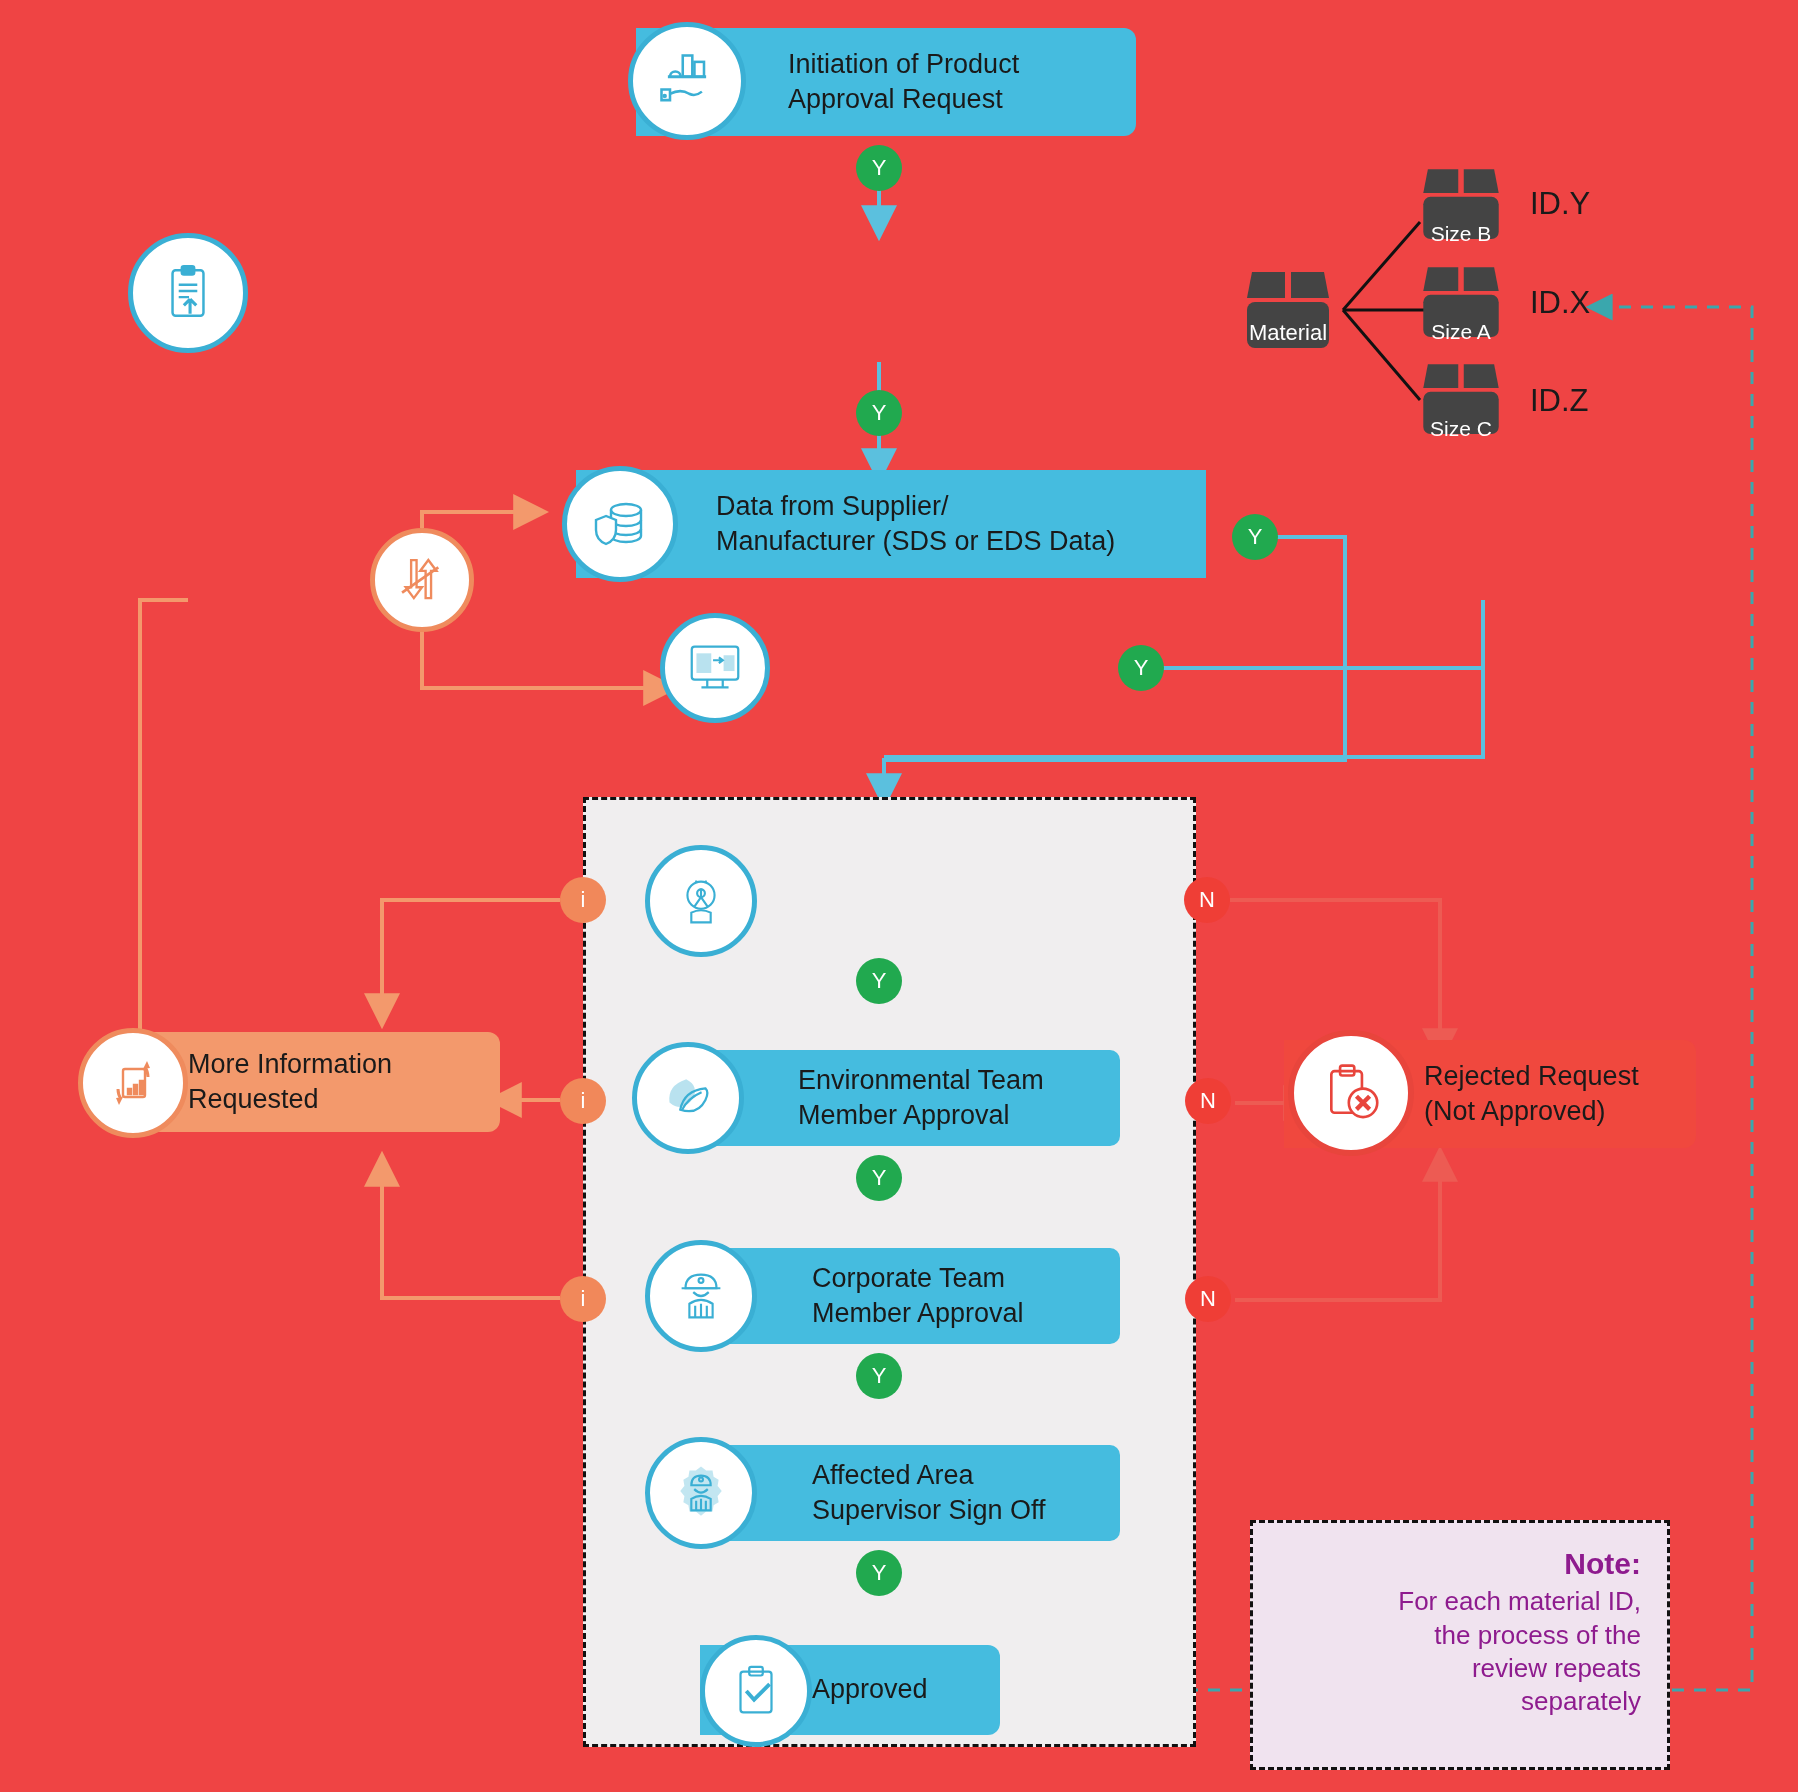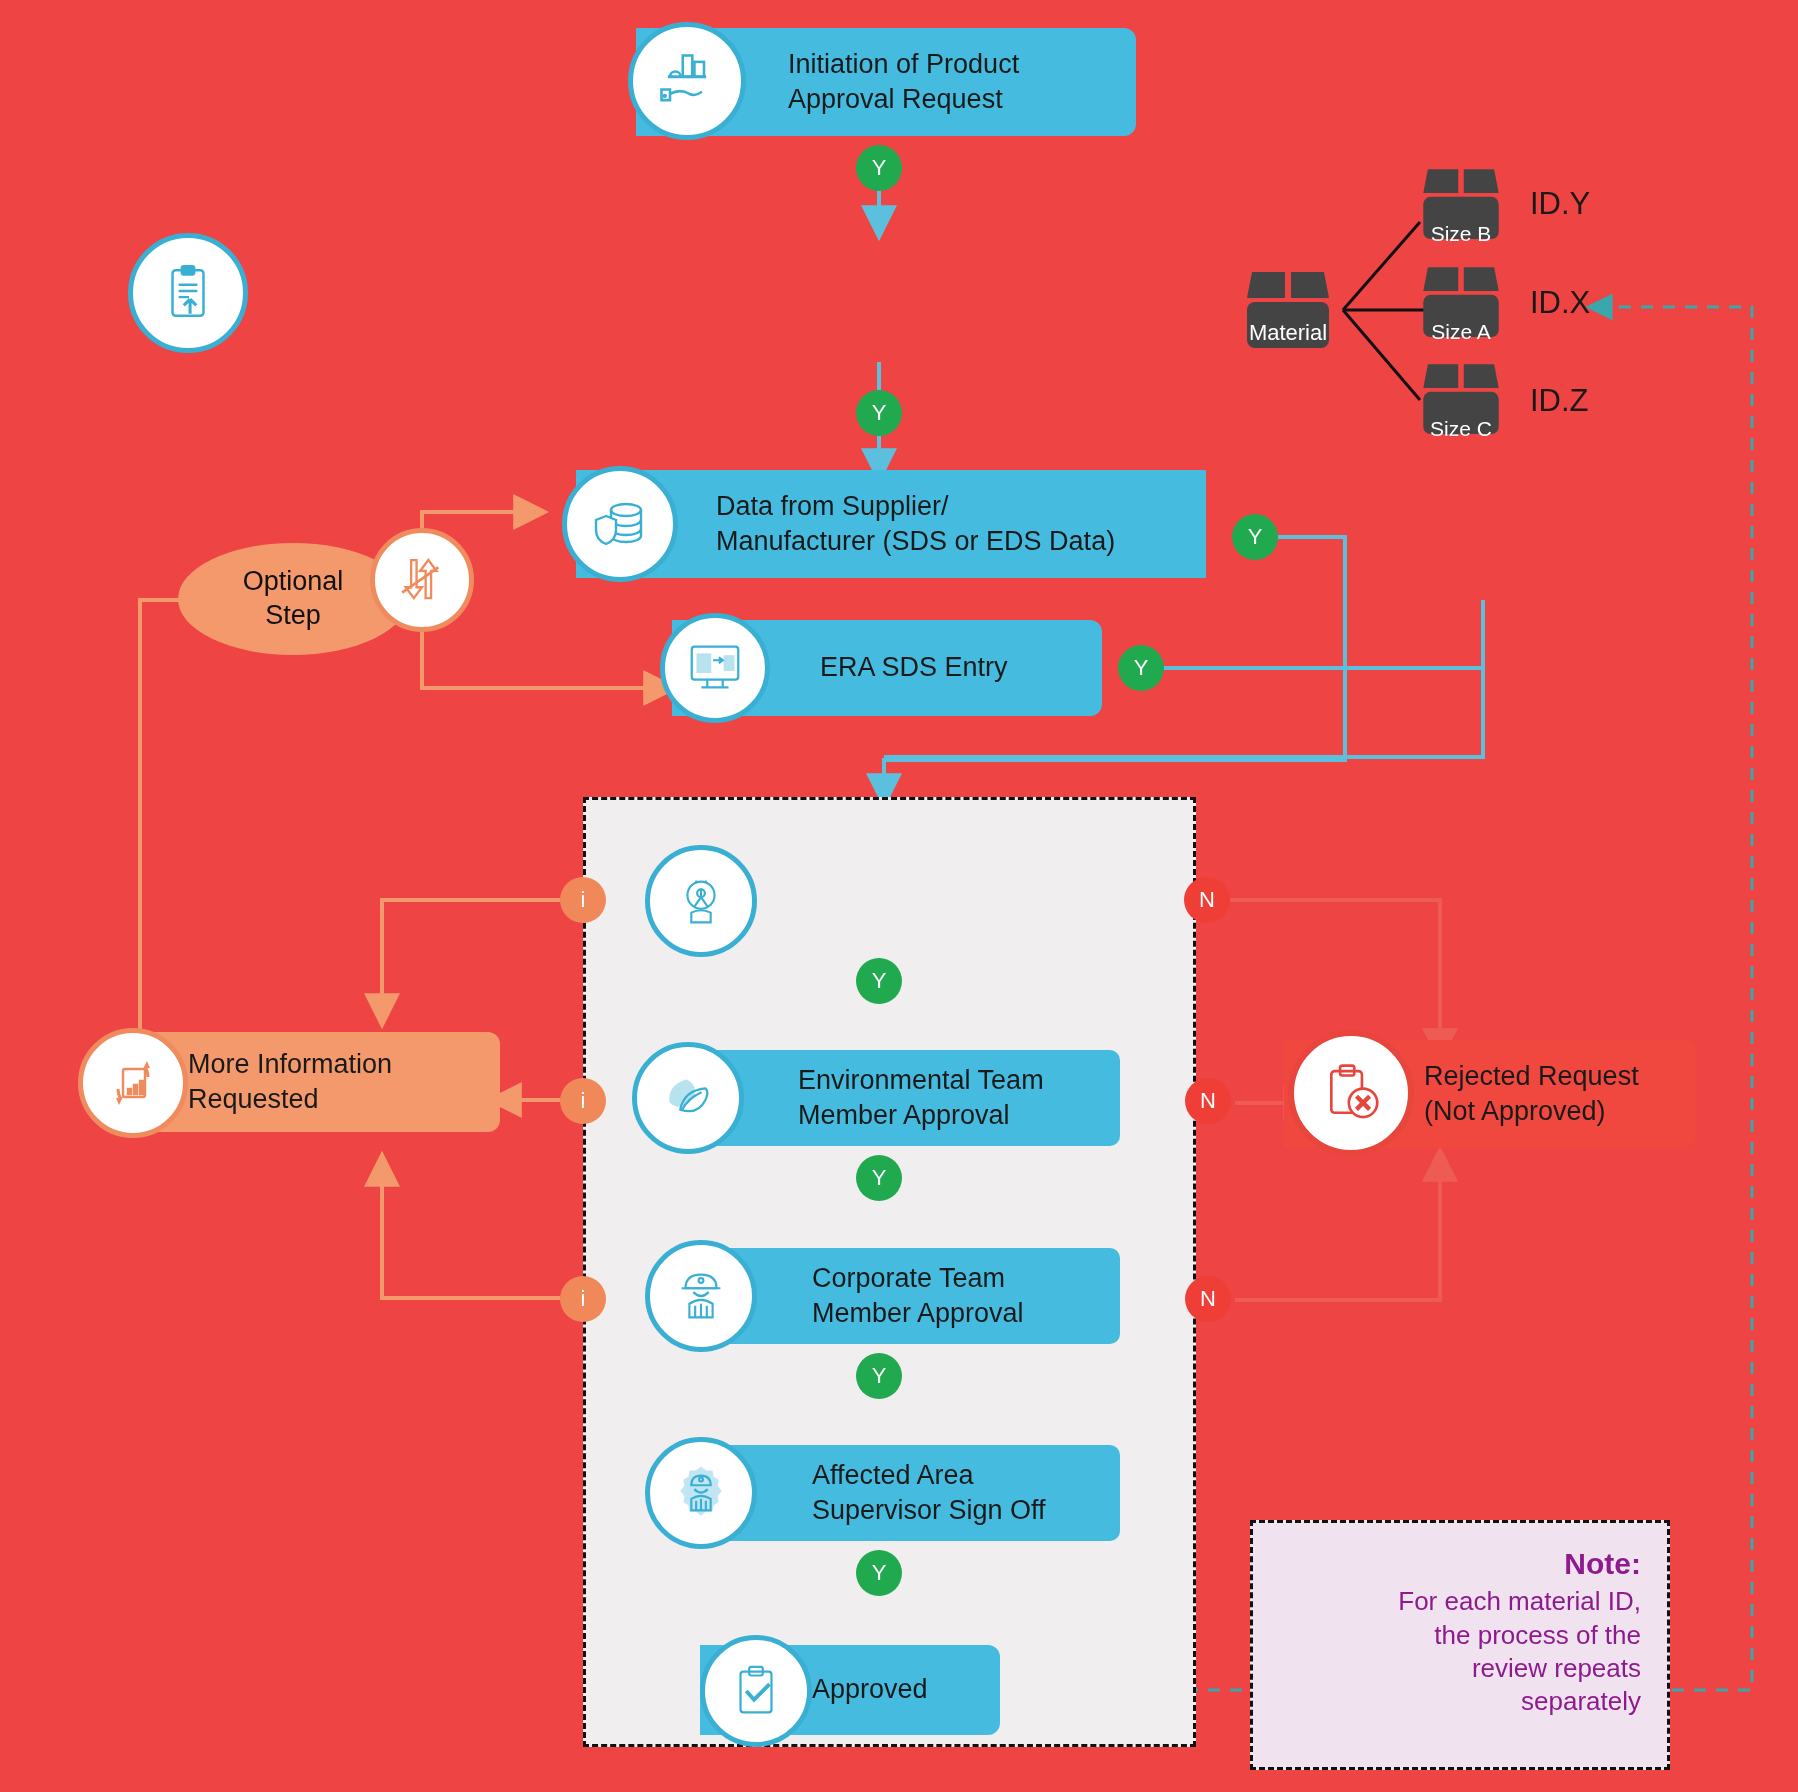--- a/index.html
+++ b/index.html
@@ -274,41 +274,34 @@
       <ellipse cx="38" cy="18" rx="15" ry="6"></ellipse>
       <path d="M23 18 v26 a15 6 0 0 0 30 0 v-26"></path>
       <path d="M23 28 a15 6 0 0 0 30 0 M23 37 a15 6 0 0 0 30 0"></path>
       <path d="M18 24 l-10 4 v10 c0 8 5 12 10 14 c5 -2 10 -6 10 -14 v-10z" fill="#ffffff"></path>
     </svg>
   </div>
   <div class="badge y" style="left:1232px; top:514px; width:46px; height:46px;">
     <span>Y</span>
   </div>
 
-  <div class="bar blue" style="left:672px; top:620px; width:430px; height:96px; border-radius:0 12px 12px 0; padding-left:148px;">
-    <span class="txt2">ERA SDS Entry</span>
-  </div>
   <div class="ico blue" style="left:660px; top:613px; width:110px; height:110px;">
     <span class="ring"></span>
     <svg width="62" height="62" viewBox="0 0 64 64" fill="none" stroke="#3aafd4" stroke-width="2.3">
       <rect x="8" y="10" width="48" height="34" rx="3"></rect>
       <path d="M24 44 v8 M40 44 v8 M18 52 h28"></path>
       <rect x="14" y="18" width="13" height="18" fill="#3aafd4" opacity="0.35"></rect>
       <path d="M30 24 h10 M36 21 l4 3 l-4 3"></path>
       <rect x="42" y="20" width="9" height="14" fill="#3aafd4" opacity="0.35"></rect>
     </svg>
   </div>
   <div class="badge y" style="left:1118px; top:645px; width:46px; height:46px;">
     <span>Y</span>
   </div>
 
-  <div class="ellipse" style="left:178px; top:543px; width:230px; height:112px;">
-    <span class="txt2">Optional
-Step</span>
-  </div>
   <div class="ico orange" style="left:370px; top:528px; width:104px; height:104px;">
     <svg width="58" height="58" viewBox="0 0 64 64" fill="none" stroke="#ef8b5d" stroke-width="2.6">
       <path d="M36 52 V22 l-6 0 l9 -12 l9 12 l-6 0 v30z"></path>
       <path d="M20 10 v30 l-6 0 l9 12 l9 -12 l-6 0 v-30z"></path>
       <line x1="10" y1="46" x2="50" y2="18" stroke-width="3"></line>
     </svg>
   </div>
 
   <div class="dashbox" style="left:583px; top:797px; width:613px; height:950px;"></div>
 

